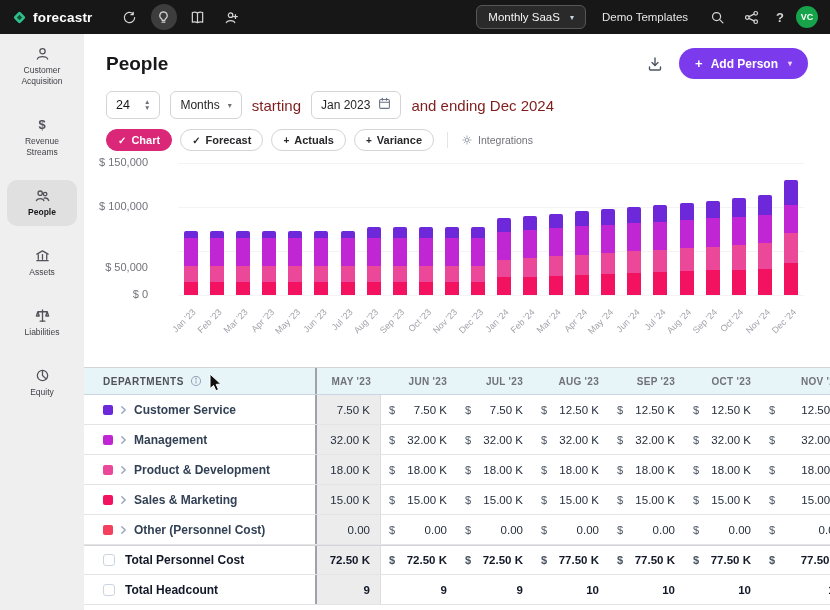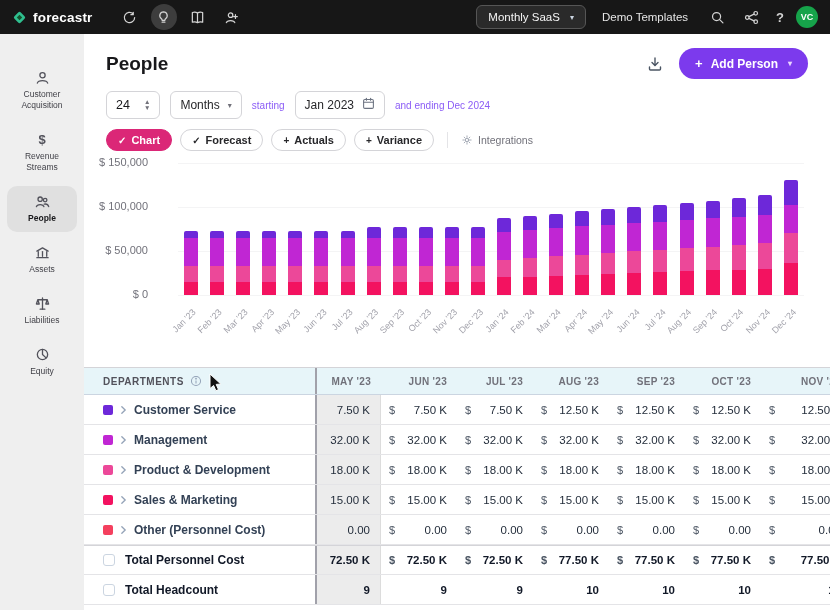--- a/index.html
+++ b/index.html
@@ -16,21 +16,21 @@
   .tb-icon svg { width: 15px; height: 15px; fill: none; stroke: #d4d4d4; stroke-width: 1.3; stroke-linecap: round; stroke-linejoin: round; }
   .tb-spacer { flex: 1; }
   .tb-select { display: flex; align-items: center; gap: 10px; background: #2a2a2a; border: 1px solid #565656; border-radius: 6px; color: #f5f5f5; font-size: 11.5px; padding: 5px 11px; }
   .tb-link { color: #e5e5e5; font-size: 11.5px; background: none; border: none; margin: 0 8px; }
   .caret { font-size: 8px; color: #cbd5e1; }
   .help { color: #d4d4d4; font-size: 13px; font-weight: 700; background: none; border: none; margin: 0 4px; }
   .avatar { width: 22px; height: 22px; border-radius: 50%; background: #16a34a; color: #fff; font-size: 9px; font-weight: 700; display: flex; align-items: center; justify-content: center; }
 
   
   .app { display: flex; height: 576px; }
-  .sidebar { width: 84px; background: #efefef; padding-top: 28px; display: flex; flex-direction: column; gap: 5px; flex: none; }
+  .sidebar { width: 84px; background: #efefef; padding-top: 4px; display: flex; flex-direction: column; gap: 14px; flex: none; }
   .sb-item { display: flex; flex-direction: column; align-items: center; gap: 4px; padding: 8px 4px; margin: 0 7px; border-radius: 10px; text-align: center; cursor: pointer; }
   .sb-item.active { background: #e0e0e0; }
   .sb-label { font-size: 8.5px; color: #3f3f46; line-height: 1.3; max-width: 62px; }
   .sb-item.active .sb-label { font-weight: 700; color: #18181b; }
   .sb-ic { display: flex; }
   .sb-ic svg { width: 15px; height: 15px; stroke: #52525b; fill: none; stroke-width: 1.4; stroke-linecap: round; stroke-linejoin: round; }
   .sb-ic .dollar-glyph { font-size: 13px; font-weight: 700; color: #52525b; line-height: 15px; }
   .main { flex: 1; overflow: hidden; position: relative; background: #fff; }
 
   
@@ -41,21 +41,21 @@
   .export-btn svg { width: 16px; height: 16px; fill: none; stroke: #4b5563; stroke-width: 1.4; stroke-linecap: round; }
   .add-btn { display: flex; align-items: center; gap: 8px; background: #7c3aed; color: #fff; border: none; border-radius: 17px; padding: 8px 16px; font-size: 12px; font-weight: 700; }
   .add-btn .plus { font-size: 13px; font-weight: 700; }
   .add-btn .caret { color: #e9d5ff; margin-left: 2px; }
 
   
   .controls { display: flex; align-items: center; gap: 10px; margin: 12px 22px 0; }
   .ctl-box { display: flex; align-items: center; border: 1px solid #d4d4d8; border-radius: 6px; height: 28px; padding: 0 9px; font-size: 12px; color: #27272a; gap: 8px; background: #fff; }
   .ctl-box input { width: 20px; border: none; outline: none; font-size: 12.5px; font-family: inherit; color: #18181b; }
   .stepper-arrows { display: flex; flex-direction: column; line-height: 6.5px; font-size: 6.5px; color: #71717a; }
-  .ctl-label { font-size: 10px; color: #8b5cf6; }
+  .ctl-label { font-size: 15px; color: #7f1d1d; }
   .cal-icon svg { width: 13px; height: 13px; fill: none; stroke: #6b7280; stroke-width: 1.3; stroke-linecap: round; }
 
   
   .chips { display: flex; align-items: center; gap: 8px; margin: 10px 22px 0; }
   .chip { display: flex; align-items: center; gap: 5px; border: 1px solid #d4d4d8; background: #fff; border-radius: 14px; padding: 4px 11px; font-size: 11px; font-weight: 600; color: #27272a; }
   .chip.active { background: #db2777; border-color: #db2777; color: #fff; }
   .chip .pre { font-size: 10px; }
   .chips-divider { width: 1px; height: 16px; background: #e4e4e7; margin: 0 5px; }
   .integrations { display: flex; align-items: center; gap: 5px; color: #71717a; font-size: 10.5px; background: none; border: none; }
   .integrations svg { width: 12px; height: 12px; fill: none; stroke: #9ca3af; stroke-width: 1.2; stroke-linecap: round; }
@@ -284,21 +284,21 @@
             <path d="M8 2.5v2M8 11.5v2M2.5 8h2M11.5 8h2M4.2 4.2l1.4 1.4M10.4 10.4l1.4 1.4M11.8 4.2l-1.4 1.4M5.6 10.4 4.2 11.8"></path>
           </svg>
         <span>Integrations</span>
       </button>
     </div>
 
     <div class="chart">
       <div class="grid-line" style="top: 138px;"></div>
         <div class="y-label" style="top: 131px;">$ 0</div>
         <div class="grid-line" style="top: 94px;"></div>
-        <div class="y-label" style="top: 87px;">$ 50,000</div>
+        <div class="y-label" style="top: 104px;">$ 50,000</div>
         <div class="grid-line" style="top: 50px;"></div>
         <div class="y-label" style="top: 43px;">$ 100,000</div>
         <div class="grid-line" style="top: 6px;"></div>
         <div class="y-label" style="top: -1px;">$ 150,000</div>
         <div class="bars">
           <div class="slot">
             <div class="bar">
               <div style="height: 13.2px; background: rgb(243, 18, 96);"></div>
               <div style="height: 15.8px; background: rgb(236, 72, 153);"></div>
               <div style="height: 28.2px; background: rgb(192, 38, 211);"></div>

